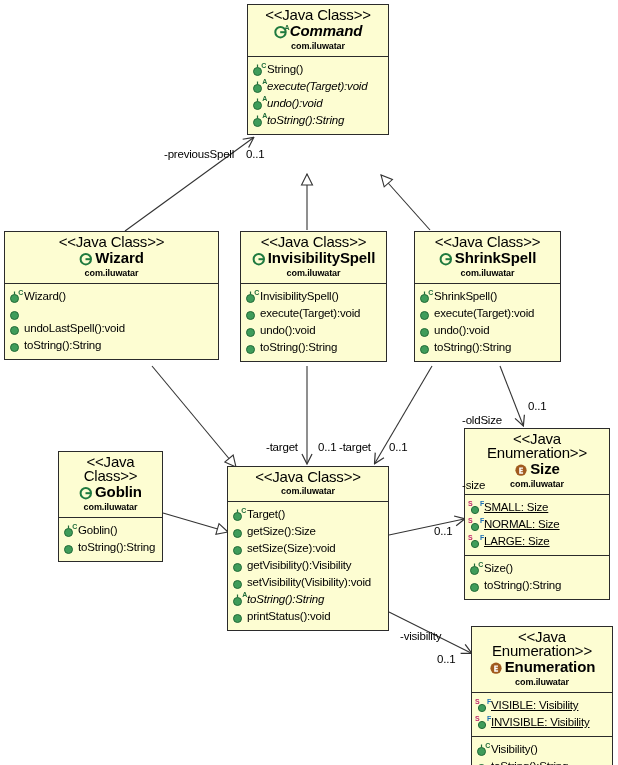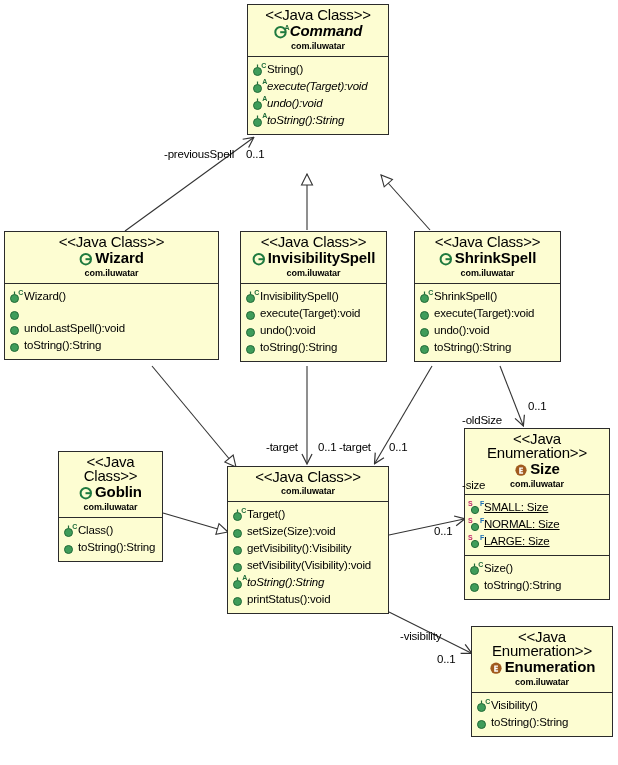--- a/index.html
+++ b/index.html
@@ -415,21 +415,21 @@
     </div>
     <div class="uml-compartment">
       <div class="uml-member">
         <span class="icon-wrap icon-member">
           <svg width="13" height="15" viewBox="0 0 13 15">
             <circle cx="5.5" cy="9.5" r="4" fill="#3f9c5a" stroke="#236b38" stroke-width="1"></circle>
             <path d="M5.5 5.5 L5.5 2.5" stroke="#236b38" stroke-width="1.2"></path>
           </svg>
           <span class="sup sup-c">C</span>
         </span>
-        <span class="mtext">Class()</span>
+        <span class="mtext">Goblin()</span>
       </div>
       <div class="uml-member">
         <span class="icon-wrap icon-member">
           <svg width="13" height="15" viewBox="0 0 13 15">
             <circle cx="5.5" cy="9.5" r="4" fill="#3f9c5a" stroke="#236b38" stroke-width="1"></circle>
           </svg>
         </span>
         <span class="mtext">toString():String</span>
       </div>
     </div>
@@ -443,20 +443,28 @@
     <div class="uml-compartment">
       <div class="uml-member">
         <span class="icon-wrap icon-member">
           <svg width="13" height="15" viewBox="0 0 13 15">
             <circle cx="5.5" cy="9.5" r="4" fill="#3f9c5a" stroke="#236b38" stroke-width="1"></circle>
             <path d="M5.5 5.5 L5.5 2.5" stroke="#236b38" stroke-width="1.2"></path>
           </svg>
           <span class="sup sup-c">C</span>
         </span>
         <span class="mtext">Target()</span>
+      </div>
+      <div class="uml-member">
+        <span class="icon-wrap icon-member">
+          <svg width="13" height="15" viewBox="0 0 13 15">
+            <circle cx="5.5" cy="9.5" r="4" fill="#3f9c5a" stroke="#236b38" stroke-width="1"></circle>
+          </svg>
+        </span>
+        <span class="mtext">getSize():Size</span>
       </div>
       <div class="uml-member">
         <span class="icon-wrap icon-member">
           <svg width="13" height="15" viewBox="0 0 13 15">
             <circle cx="5.5" cy="9.5" r="4" fill="#3f9c5a" stroke="#236b38" stroke-width="1"></circle>
           </svg>
         </span>
         <span class="mtext">setSize(Size):void</span>
       </div>
       <div class="uml-member">
@@ -572,20 +580,42 @@
           <svg width="14" height="14" viewBox="0 0 14 14">
             <circle cx="7" cy="7.2" r="5.6" fill="#a05a1e"></circle>
             <path d="M5.2 4.4 h3.8 v1.4 h-2.3 v1.0 h2.0 v1.4 h-2.0 v1.1 h2.4 v1.4 h-3.9 z" fill="#ffffff"></path>
           </svg>
         </span>
         <span class="uml-name">Enumeration</span>
       </div>
       <div class="uml-package">com.iluwatar</div>
     </div>
     <div class="uml-compartment">
+      <div class="uml-member static">
+        <span class="icon-wrap icon-member">
+          <svg width="13" height="15" viewBox="0 0 13 15">
+            <circle cx="6.0" cy="10" r="3.6" fill="#3f9c5a" stroke="#236b38" stroke-width="1"></circle>
+          </svg>
+          <span class="sup sup-s">S</span>
+          <span class="sup sup-f">F</span>
+        </span>
+        <span class="mtext">VISIBLE: Visibility</span>
+      </div>
+      <div class="uml-member static">
+        <span class="icon-wrap icon-member">
+          <svg width="13" height="15" viewBox="0 0 13 15">
+            <circle cx="6.0" cy="10" r="3.6" fill="#3f9c5a" stroke="#236b38" stroke-width="1"></circle>
+          </svg>
+          <span class="sup sup-s">S</span>
+          <span class="sup sup-f">F</span>
+        </span>
+        <span class="mtext">INVISIBLE: Visibility</span>
+      </div>
+    </div>
+    <div class="uml-compartment">
       <div class="uml-member">
         <span class="icon-wrap icon-member">
           <svg width="13" height="15" viewBox="0 0 13 15">
             <circle cx="5.5" cy="9.5" r="4" fill="#3f9c5a" stroke="#236b38" stroke-width="1"></circle>
             <path d="M5.5 5.5 L5.5 2.5" stroke="#236b38" stroke-width="1.2"></path>
           </svg>
           <span class="sup sup-c">C</span>
         </span>
         <span class="mtext">Visibility()</span>
       </div>

